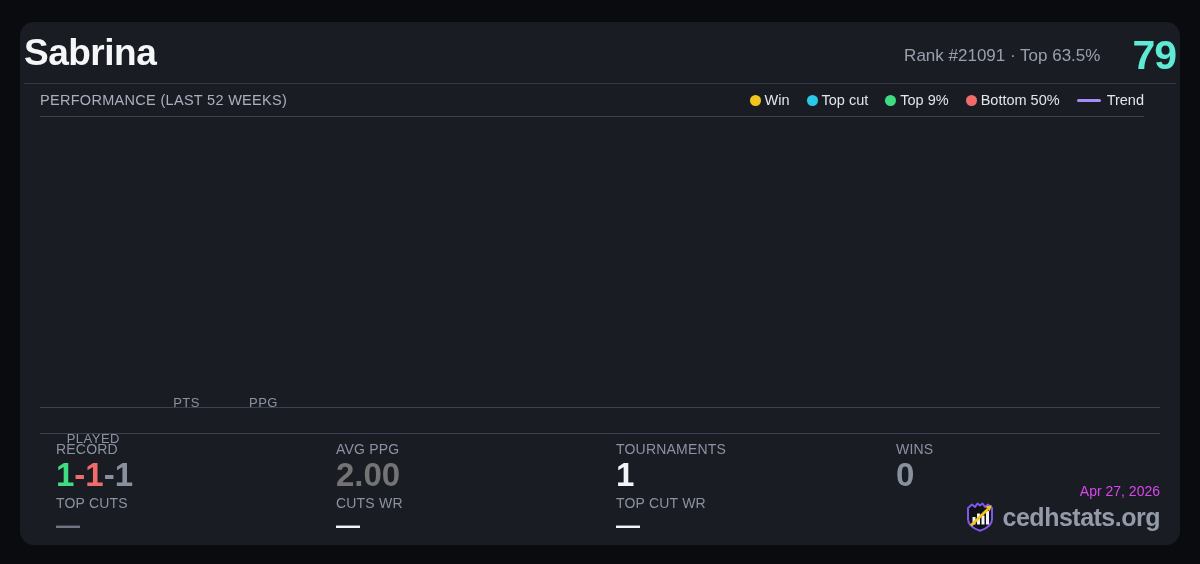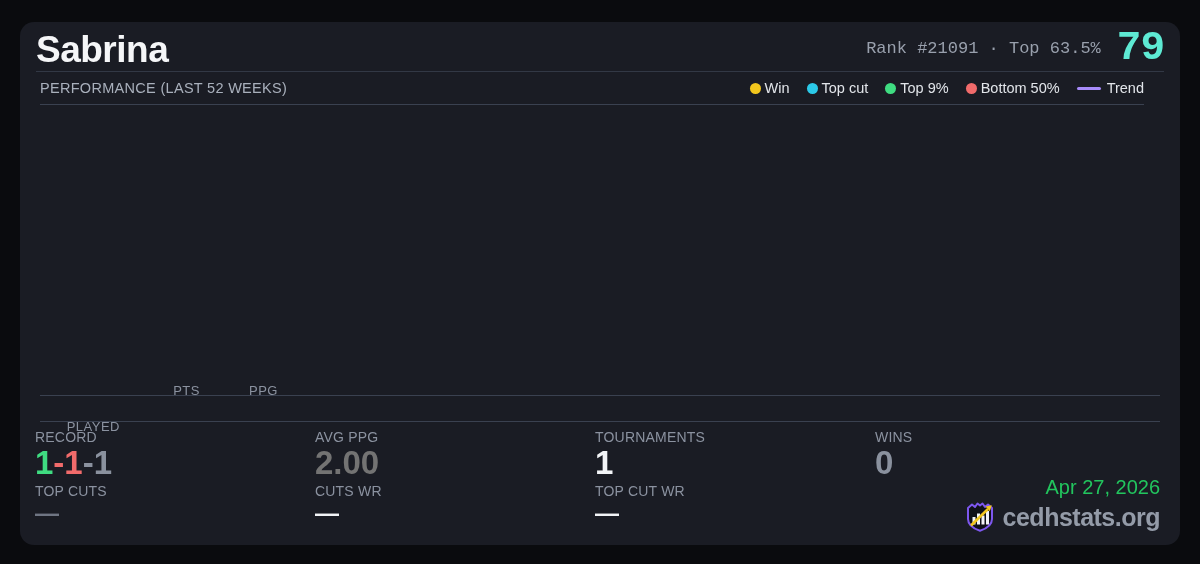--- a/index.html
+++ b/index.html
@@ -13,35 +13,35 @@
   .card {
     position: absolute;
     left: 20px; top: 22px;
     width: 1160px; height: 523px;
     background: #1a1c24;
     border-radius: 14px;
     overflow: hidden;
   }
   
   .title-row {
-    height: 50px;
-    margin: 0 16px;
+    height: 62px;
+    margin: 0 4px;
     display: flex;
     justify-content: space-between;
-    align-items: flex-end;
+    align-items: flex-start;
     border-bottom: 1px solid #323845;
     padding-top: 10px;
   }
   .player-name {
     font-size: 37px;
     font-weight: 700;
     color: #f5f6f8;
     letter-spacing: -0.5px;
   }
-  .rank-group { display: flex; align-items: center; gap: 16px; font-family: Liberation Mono, monospace; }
+  .rank-group { display: flex; align-items: center; gap: 32px; }
   .rank-text { font-size: 17px; color: #99a0ad; font-weight: 500; }
   .score { font-size: 41px; font-weight: 700; letter-spacing: -1px; }
   
   .perf-row {
     height: 33px;
     margin: 0 36px 0 20px;
     display: flex;
     justify-content: space-between;
     align-items: center;
     border-bottom: 1px solid #3a4150;
@@ -75,21 +75,21 @@
     letter-spacing: 0.5px;
     text-align: right;
   }
   .deck-col.c1 { width: 80px; margin-top: 36px; }
   .deck-col.c2 { width: 80px; }
   .deck-col.c3 { width: 78px; }
   
   .stats-grid {
     display: grid;
     grid-template-columns: 280px 280px 280px 280px;
-    padding: 7px 0 0 15px;
+    padding: 7px 0 0 36px;
   }
   .stat-label { font-size: 14px; color: #8b92a0; letter-spacing: 0.2px; }
   .stat-value {
     font-size: 33px;
     font-weight: 700;
     color: #f2f4f7;
     margin: 3px 0 5px 0;
     line-height: 30px;
   }
   .stat-sub-value {
@@ -98,21 +98,21 @@
     line-height: 22px;
     margin-top: 3px;
     letter-spacing: -1px;
   }
   
   .footer {
     position: absolute;
     right: 20px; bottom: 12px;
     text-align: right;
   }
-  .footer-date { font-size: 20px; color: #22c55e; margin-bottom: 2px; }
+  .footer-date { font-size: 14px; color: #d946ef; margin-bottom: 2px; }
   .brand-row {
     display: flex;
     align-items: center;
     justify-content: flex-start;
     gap: 7px;
     text-decoration: none;
   }
   .brand-text {
     font-size: 25px;
     font-weight: 700;

